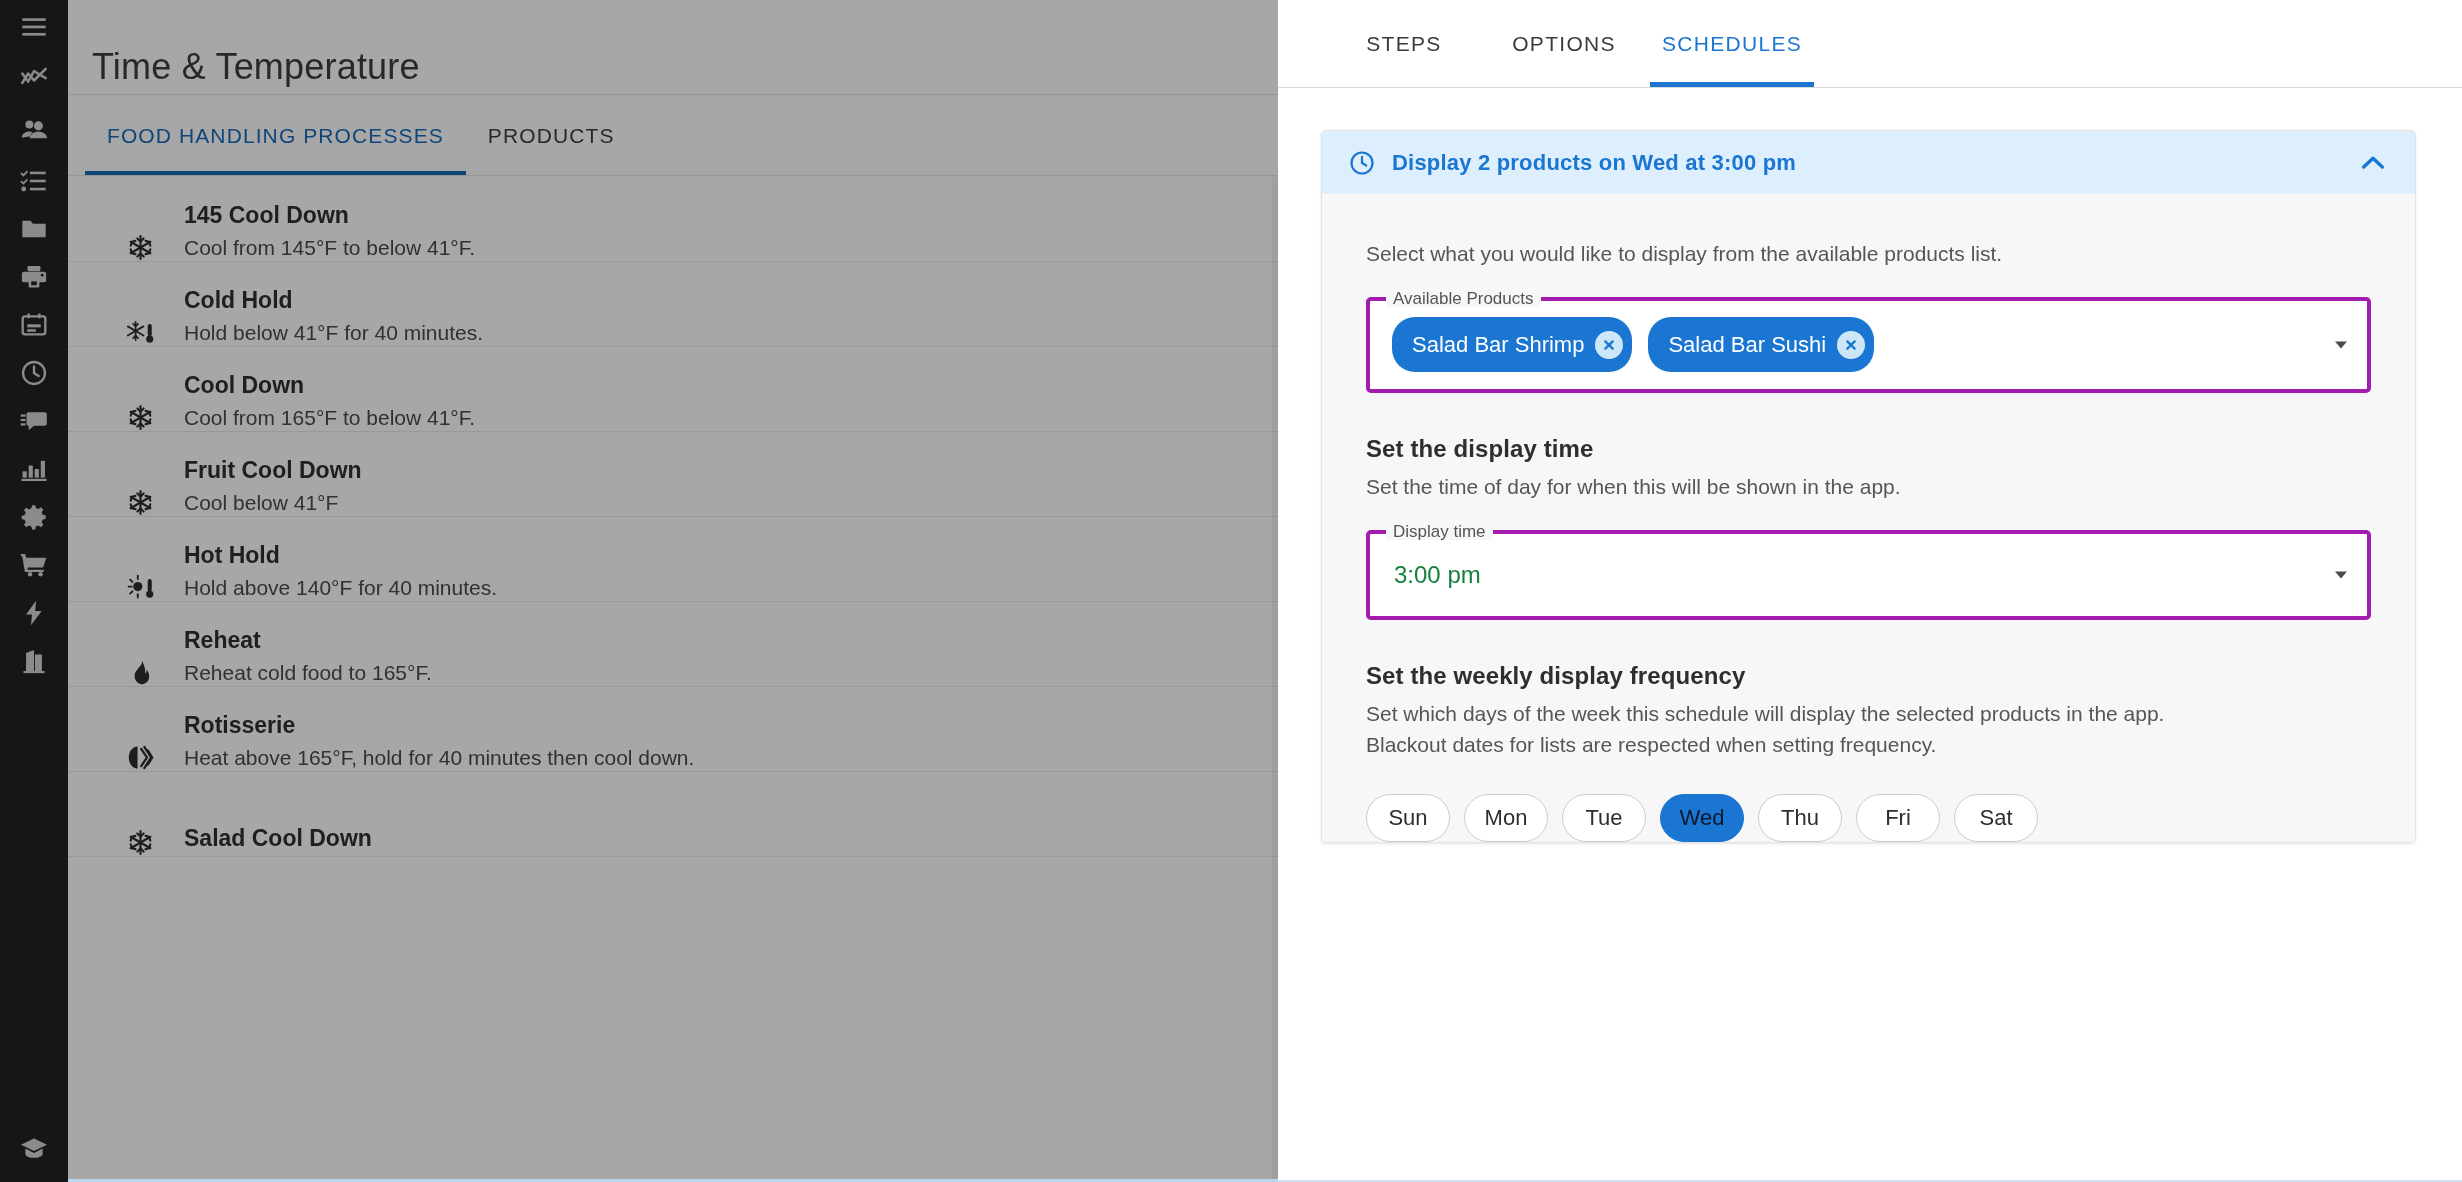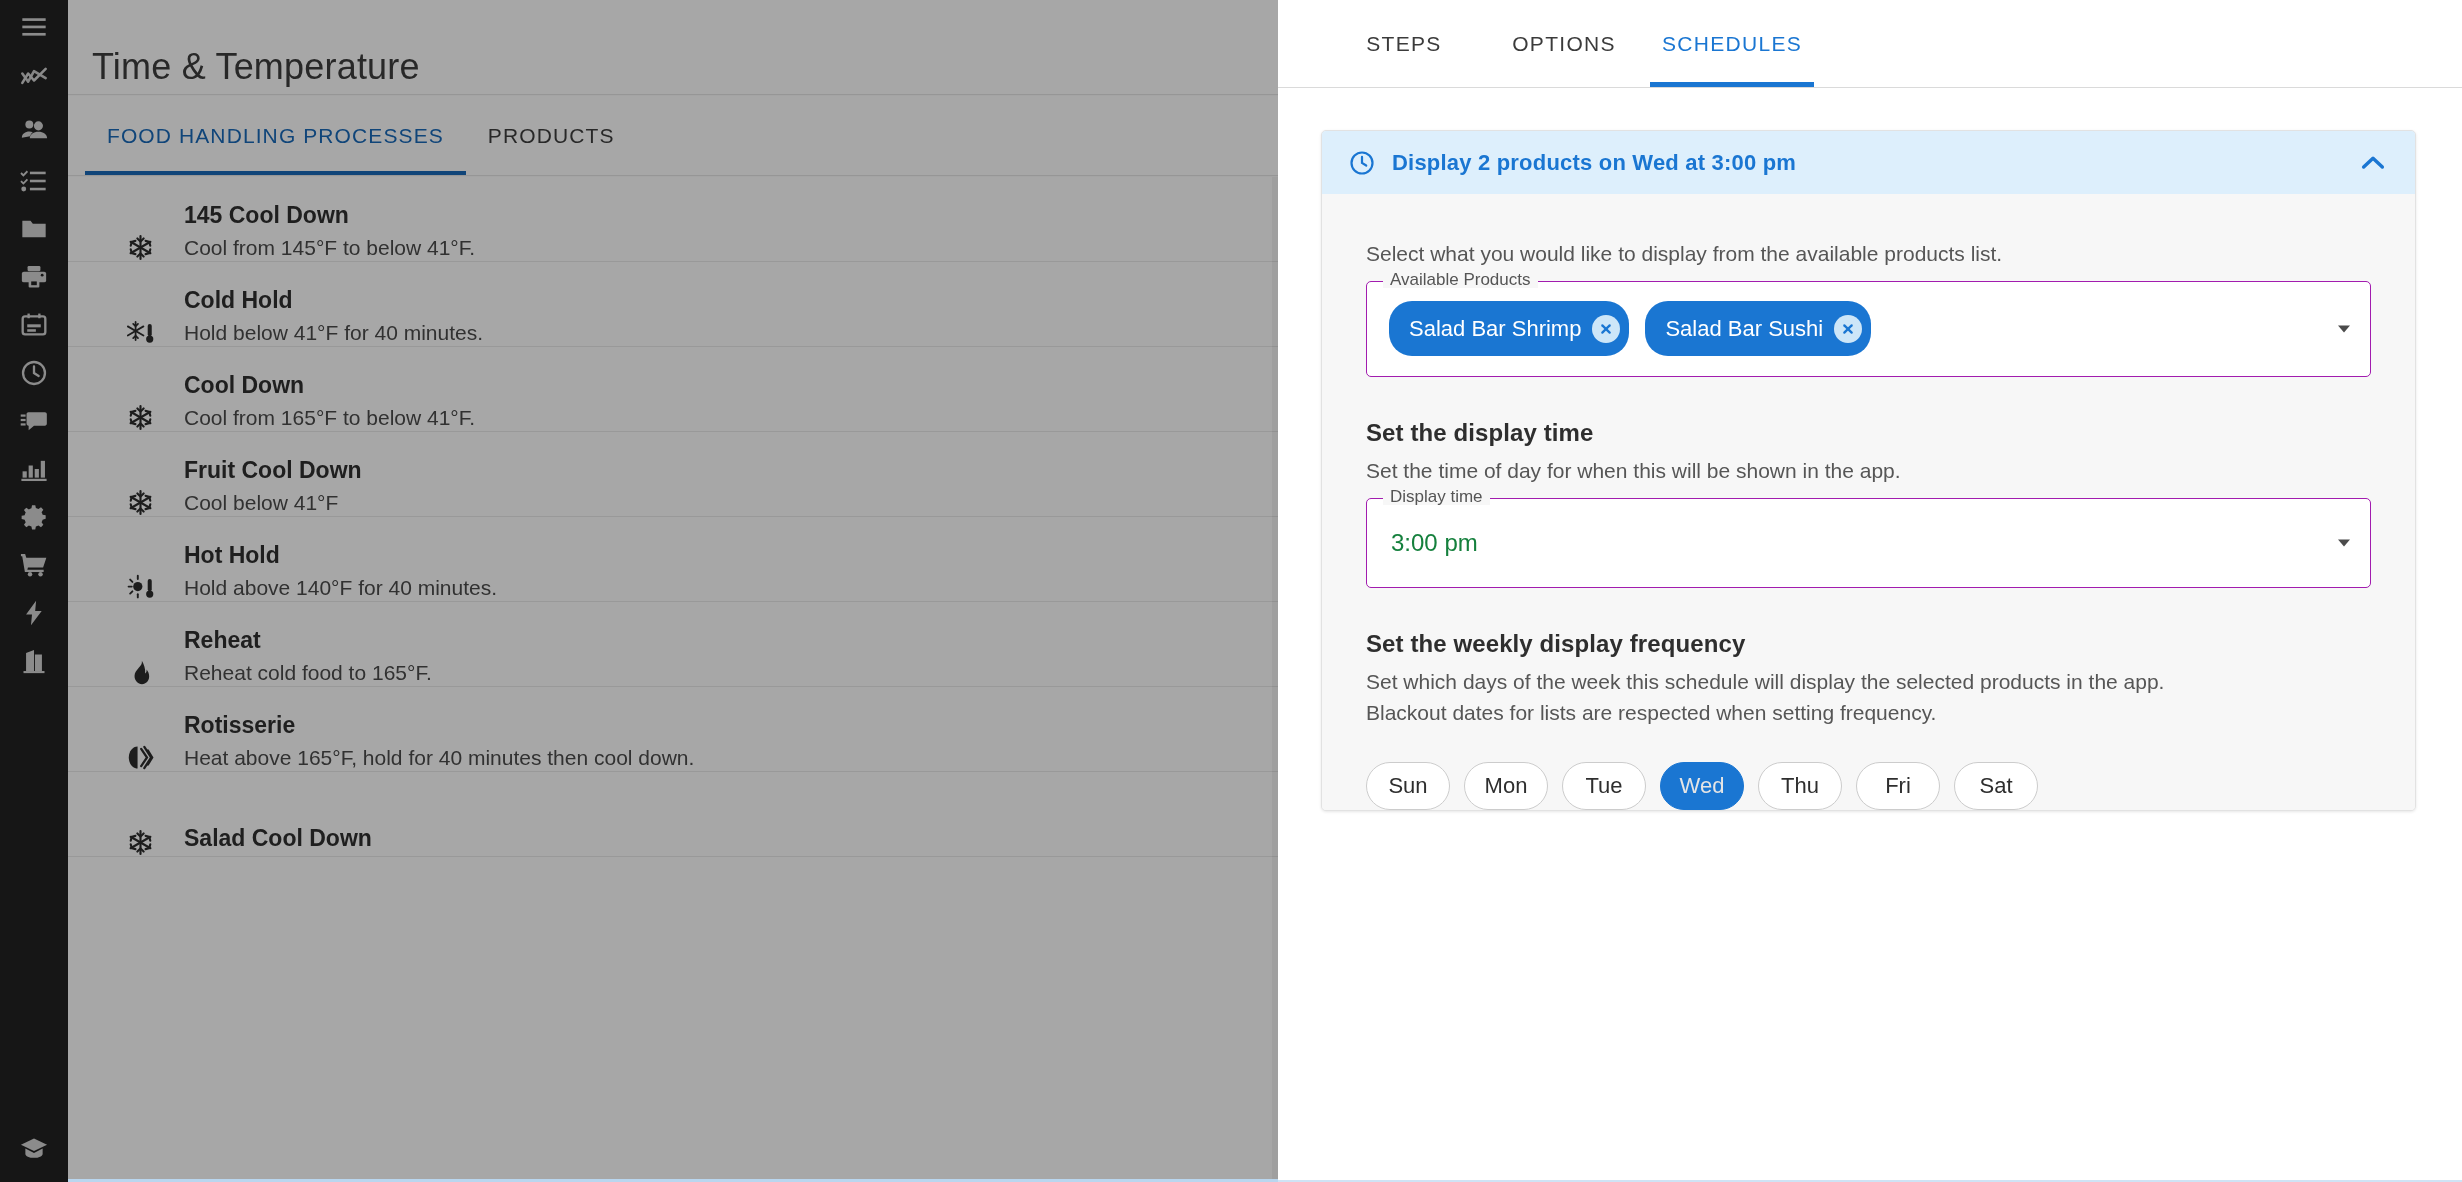--- a/index.html
+++ b/index.html
@@ -141,22 +141,22 @@
 
   .sec-title {
     font-size: 24px; font-weight: bold; color: #2e2e2e; letter-spacing: 0.1px;
   }
   .sec-sub {
     font-size: 21px; color: #565656; margin-top: 10px; line-height: 1.38;
   }
 
   
   .field {
-    position: relative; margin-top: 12px;
-    border: 1px solid #a21caf; border-radius: 5px; background: #ffffff;
+    position: relative; margin-top: 28px;
+    border: 4px solid #a21caf; border-radius: 5px; background: #ffffff;
   }
   .field .legend {
     position: absolute; left: 16px; top: -11px; background: #f7f7f7;
     padding: 0 7px; font-size: 17px; color: #555; line-height: 1;
   }
   .field .arrow {
     position: absolute; right: 20px; top: 50%; transform: translateY(-50%);
     width: 0; height: 0; border-left: 6px solid transparent;
     border-right: 6px solid transparent; border-top: 7px solid #4b4b4b;
   }
@@ -175,21 +175,21 @@
     flex: 0 0 28px;
   }
 
   .days { display: flex; gap: 14px; margin-top: 34px; }
   .day {
     min-width: 84px; height: 48px; border-radius: 24px;
     border: 1px solid #cccccc; background: #ffffff;
     display: flex; align-items: center; justify-content: center;
     font-size: 22px; color: #2e2e2e; padding: 0 16px; cursor: pointer;
   }
-  .day.on { background: #1a76d2; border-color: #1a76d2; color: #e5e5e5; }
+  .day.on { background: #1a76d2; border-color: #1a76d2; color: #0f172a; }
 
   .card-actions {
     display: flex; justify-content: flex-end;
     padding: 26px 44px 20px 44px; background: #f7f7f7;
   }
   .delete-btn {
     font-size: 22px; letter-spacing: 1.3px; color: #353535;
     background: none; border: none; cursor: pointer; padding: 8px 4px;
     font-family: "Liberation Sans", sans-serif;
   }

